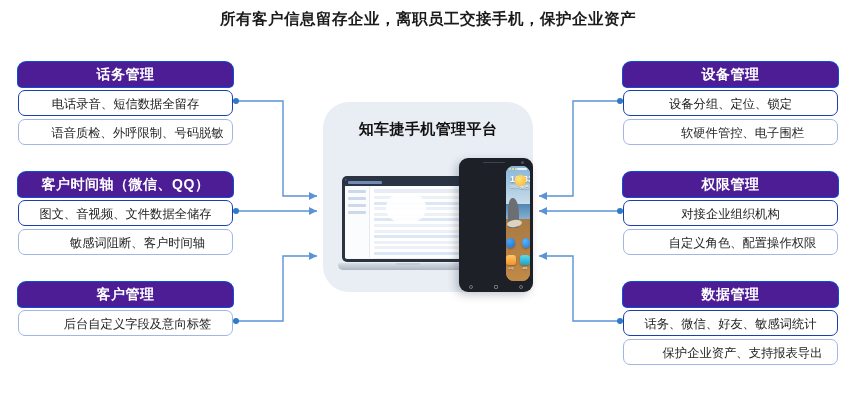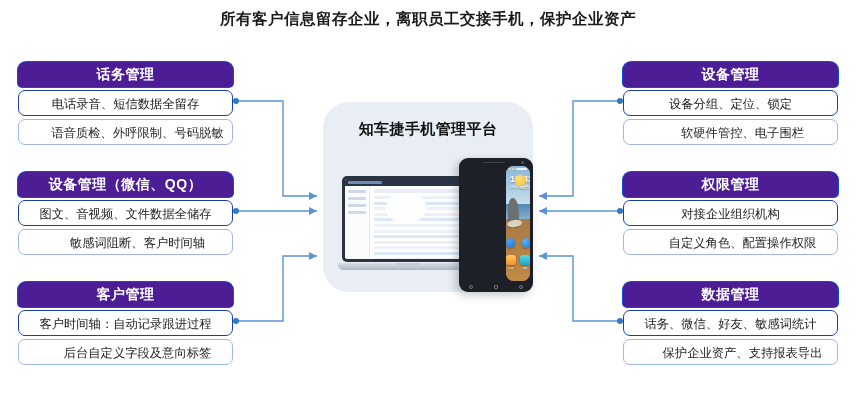--- a/index.html
+++ b/index.html
@@ -284,28 +284,27 @@
     </div>
   </div>
 
   <div class="card" id="card-0">
     <div class="card-head">话务管理</div>
     <div class="card-row">电话录音、短信数据全留存</div>
     <div class="card-row soft">语音质检、外呼限制、号码脱敏</div>
   </div>
 
   <div class="card" id="card-1">
-    <div class="card-head">设备管理（微信、QQ）</div>
+    <div class="card-head">客户时间轴（微信、QQ）</div>
     <div class="card-row">图文、音视频、文件数据全储存</div>
     <div class="card-row soft">敏感词阻断、客户时间轴</div>
   </div>
 
   <div class="card" id="card-2">
     <div class="card-head">客户管理</div>
-    <div class="card-row">客户时间轴：自动记录跟进过程</div>
     <div class="card-row soft">后台自定义字段及意向标签</div>
   </div>
 
   <div class="card" id="card-4">
     <div class="card-head">权限管理</div>
     <div class="card-row">对接企业组织机构</div>
     <div class="card-row soft">自定义角色、配置操作权限</div>
   </div>
 
   <div class="card" id="card-3">

